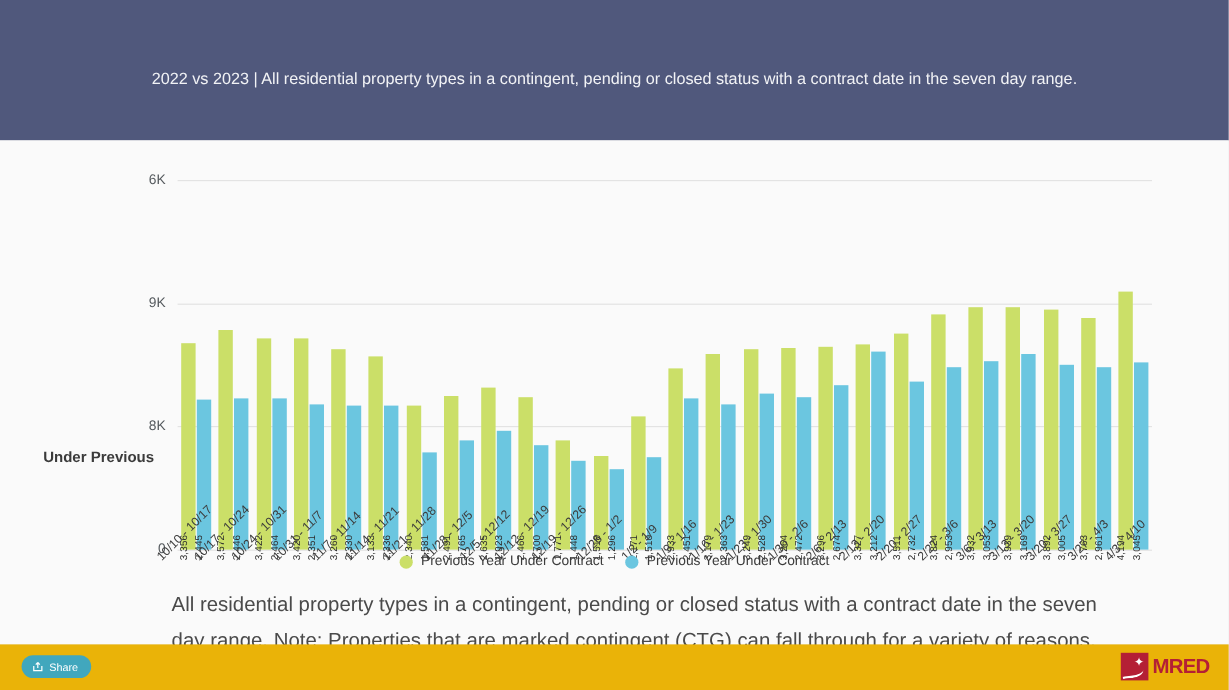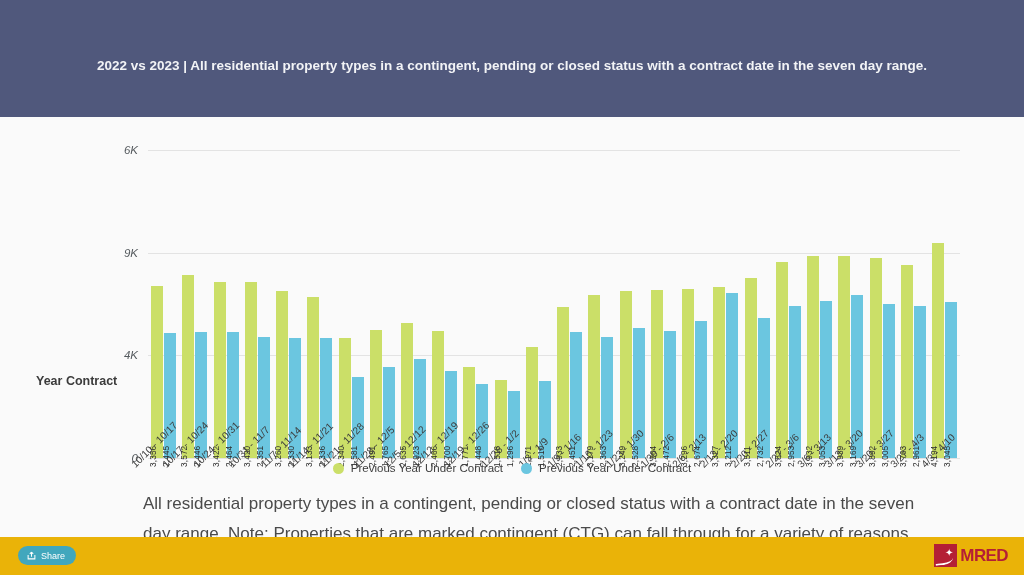--- a/index.html
+++ b/index.html
@@ -30,21 +30,21 @@
     font-weight: bold;
     letter-spacing: -0.3px;
     line-height: 1.05;
     text-align: center;
     white-space: nowrap;
   }
   .header-sub {
     margin-top: 14px;
     color: #f2f3f6;
     font-size: 13.5px;
-    font-weight: 700;
+    font-weight: 400;
     text-align: center;
     white-space: nowrap;
   }
 
   
   .card {
     position: absolute;
     left: 0; top: 117px;
     width: 1024px; height: 420px;
     background: #fafafa;
@@ -72,21 +72,20 @@
     height: 1px; background: #e3e3e3;
   }
   .ytick {
     position: absolute;
     right: 100%;
     margin-right: 10px;
     transform: translateY(-50%);
     font-size: 11.5px;
     color: #555a5e;
     white-space: nowrap;
-    font-style: italic;
   }
 
   .bars {
     position: absolute;
     left: 0; bottom: 32px;
     width: 812px; height: 308px;
     display: flex;
     align-items: flex-end;
   }
   .group {
@@ -220,29 +219,29 @@
 <body>
 
 <div id="app">
 
   <div class="header">
     <div class="header-sub">2022 vs 2023 | All residential property types in a contingent, pending or closed status with a contract date in the seven day range.</div>
   </div>
 
   <div class="card">
 
-    <div class="axis-title">Year Contract</div>
+    <div class="axis-title">Under Previous</div>
 
     <div class="plot">
       <div id="gridlines">
           <div class="gridline" style="top: 308px;">
             <span class="ytick">0</span>
           </div>
           <div class="gridline" style="top: 205.333px;">
-            <span class="ytick">4K</span>
+            <span class="ytick">8K</span>
           </div>
           <div class="gridline" style="top: 102.667px;">
             <span class="ytick">9K</span>
           </div>
           <div class="gridline" style="top: 0px;">
             <span class="ytick">6K</span>
           </div>
         </div>
       <div class="bars" id="bars">
           <div class="group">

